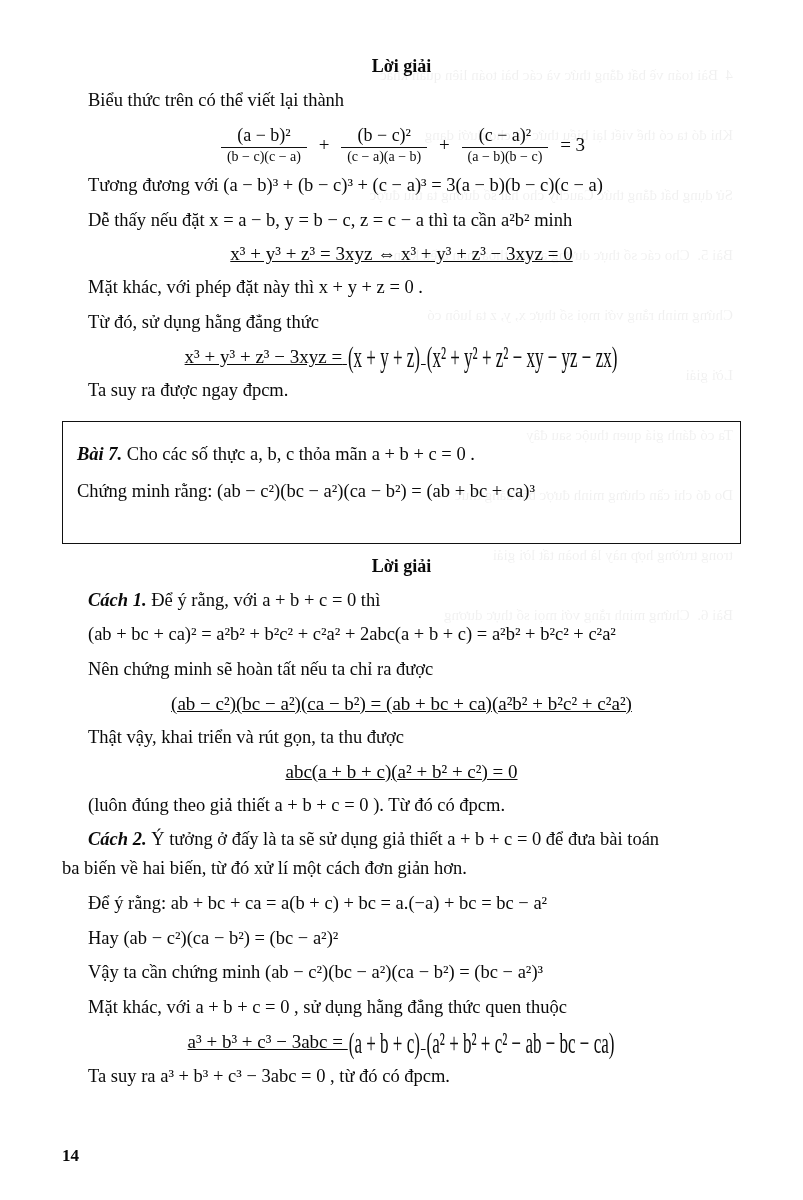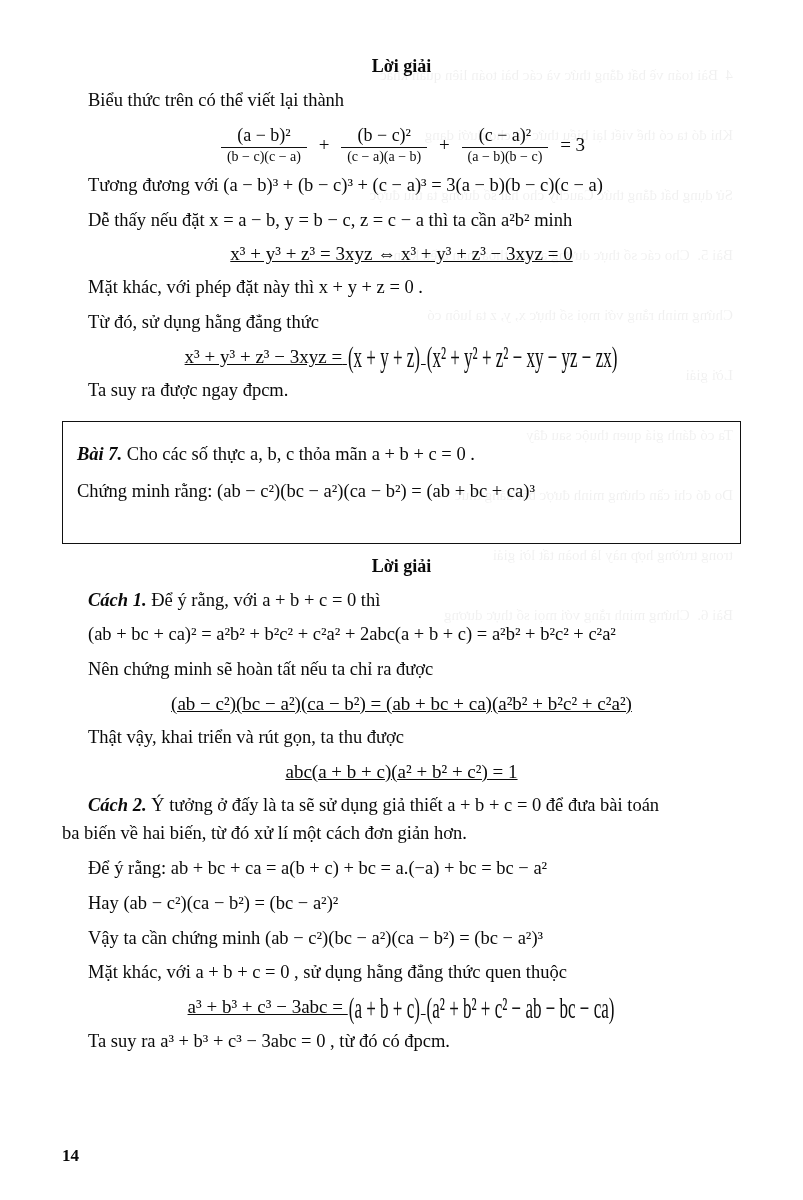--- a/index.html
+++ b/index.html
@@ -226,22 +226,27 @@
   </div>
 
   <div class="line tight" style="text-indent:26px;">(ab + bc + ca)² = a²b² + b²c² + c²a² + 2abc(a + b + c) = a²b² + b²c² + c²a²</div>
 
   <div class="line indent">Nên chứng minh sẽ hoàn tất nếu ta chỉ ra được</div>
 
   <div class="mathline">(ab − c²)(bc − a²)(ca − b²) = (ab + bc + ca)(a²b² + b²c² + c²a²)</div>
 
   <div class="line indent">Thật vậy, khai triển và rút gọn, ta thu được</div>
 
-  <div class="mathline">abc(a + b + c)(a² + b² + c²) = 1</div>
-
+  <div class="mathline">abc(a + b + c)(a² + b² + c²) = 0</div>
+
+  <div class="line indent">
+    <span>(luôn đúng theo giả thiết</span>
+    <span class="math">a + b + c = 0</span>
+    <span>). Từ đó có đpcm.</span>
+  </div>
 
   <div class="line indent">
     <span class="cach">Cách 2.</span>
     <span>Ý tưởng ở đấy là ta sẽ sử dụng giả thiết</span>
     <span class="math">a + b + c = 0</span>
     <span>để đưa bài toán</span>
   </div>
   <div class="line" style="margin-top:-6px;">ba biến về hai biến, từ đó xử lí một cách đơn giản hơn.</div>
 
   <div class="line indent">

